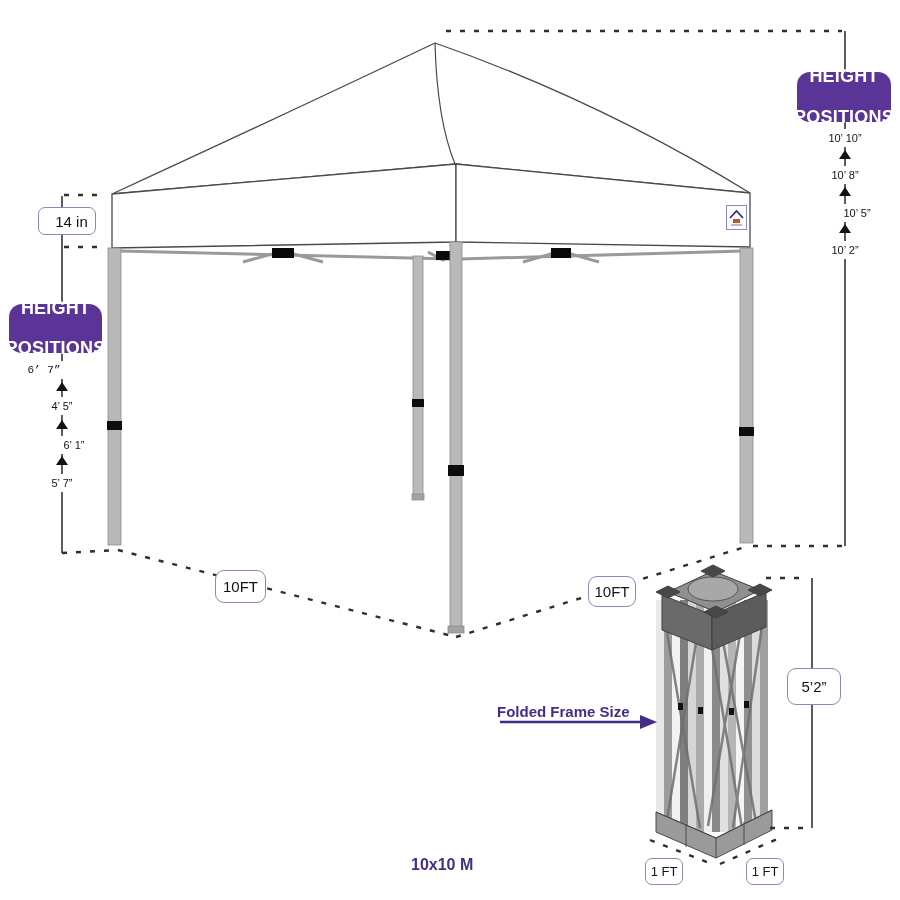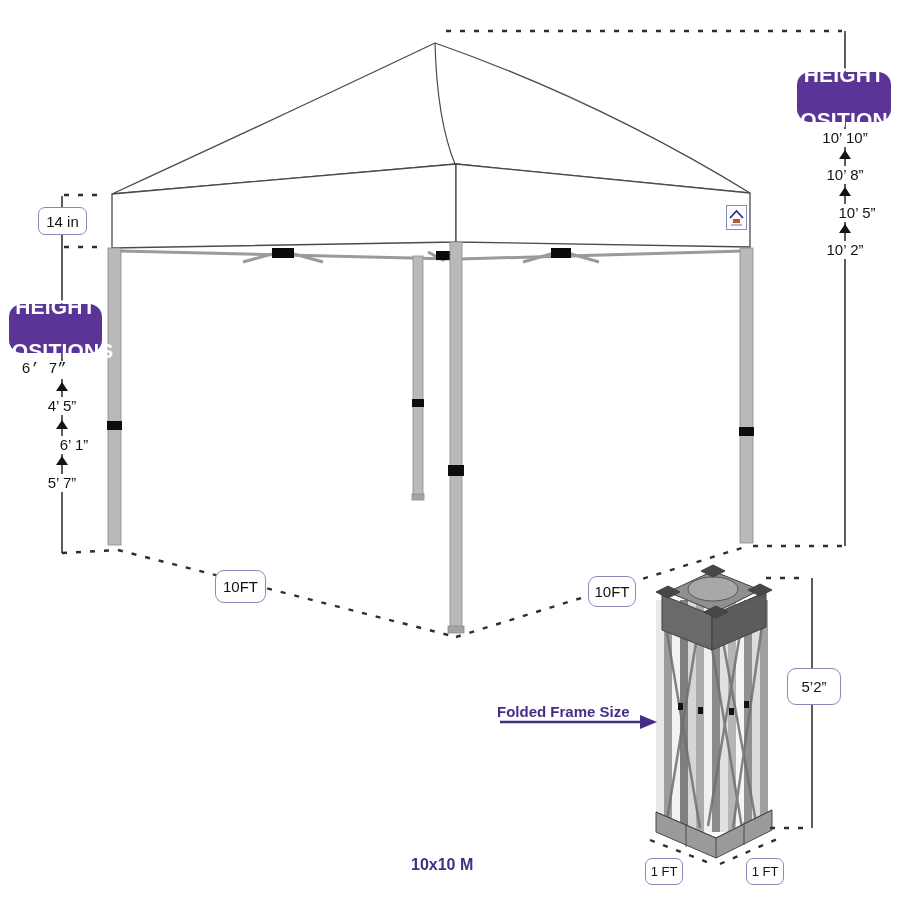--- a/index.html
+++ b/index.html
@@ -7,28 +7,28 @@
     position:relative;width:900px;height:900px;background:#ffffff;overflow:hidden;
     font-family:"Liberation Sans", sans-serif;
   }
   svg.drawing{position:absolute;left:0;top:0;}
   .overlay{position:absolute;left:0;top:0;width:900px;height:900px;pointer-events:none;}
   .overlay > *{pointer-events:auto;}
 
   .badge{
     position:absolute;background:#5a3496;color:#fff;border-radius:13px;
     display:flex;flex-direction:column;align-items:center;justify-content:center;
-    font-weight:bold;font-size:21px;line-height:1.3;text-align:right;letter-spacing:.2px;gap:17px;
+    font-weight:bold;font-size:18px;line-height:1.3;text-align:right;letter-spacing:.2px;gap:17px;
   }
   .badge-right{left:797px;top:72px;width:94px;height:50px;}
   .badge-left{left:9px;top:304px;width:93px;height:49px;}
 
   .hlabel{
     position:absolute;transform:translateX(-50%);background:#ffffff;
-    color:#141414;font-size:15px;line-height:18px;padding:0 5px;white-space:nowrap;
+    color:#141414;font-size:11px;line-height:18px;padding:0 5px;white-space:nowrap;
   }
   .tri{
     position:absolute;transform:translateX(-50%);width:0;height:0;
     border-left:6px solid transparent;border-right:6px solid transparent;
     border-bottom:9px solid #141414;
   }
 
   .mbox{
     position:absolute;background:#ffffff;border:1.5px solid #8a8ab8;border-radius:9px;
     color:#141414;display:flex;align-items:center;justify-content:center;
@@ -192,21 +192,21 @@
     <div class="hlabel" style="left:845px;top:241px;">10’ 2”</div>
 
     <div class="hlabel" style="left:44px;top:361px;font-family:Liberation Mono, monospace;">6’ 7”</div>
     <div class="tri" style="left:62px;top:382px;"></div>
     <div class="hlabel" style="left:62px;top:397px;">4’ 5”</div>
     <div class="tri" style="left:62px;top:420px;"></div>
     <div class="hlabel" style="left:62px;top:436px;margin-left:12px;">6’ 1”</div>
     <div class="tri" style="left:62px;top:456px;"></div>
     <div class="hlabel" style="left:62px;top:474px;">5’ 7”</div>
 
-    <div class="mbox" style="left:38px;top:207px;width:47px;height:26px;border-radius:7px;">14 in</div>
+    <div class="mbox" style="left:38px;top:207px;width:47px;height:26px;border-radius:7px;padding-left:9px;">14 in</div>
     <div class="mbox" style="left:215px;top:570px;width:49px;height:31px;">10FT</div>
     <div class="mbox" style="left:588px;top:576px;width:46px;height:29px;">10FT</div>
     <div class="mbox" style="left:787px;top:668px;width:52px;height:35px;">5’2”</div>
     <div class="mbox small" style="left:645px;top:852px;width:36px;height:25px;">1 FT</div>
     <div class="mbox small" style="left:746px;top:852px;width:36px;height:25px;">1 FT</div>
 
     <div class="ptext" style="left:497px;top:703px;font-size:15px;">Folded Frame Size</div>
     <div class="ptext" style="left:411px;top:856px;font-size:16px;">10x10 M</div>
 
     <div class="logo">

